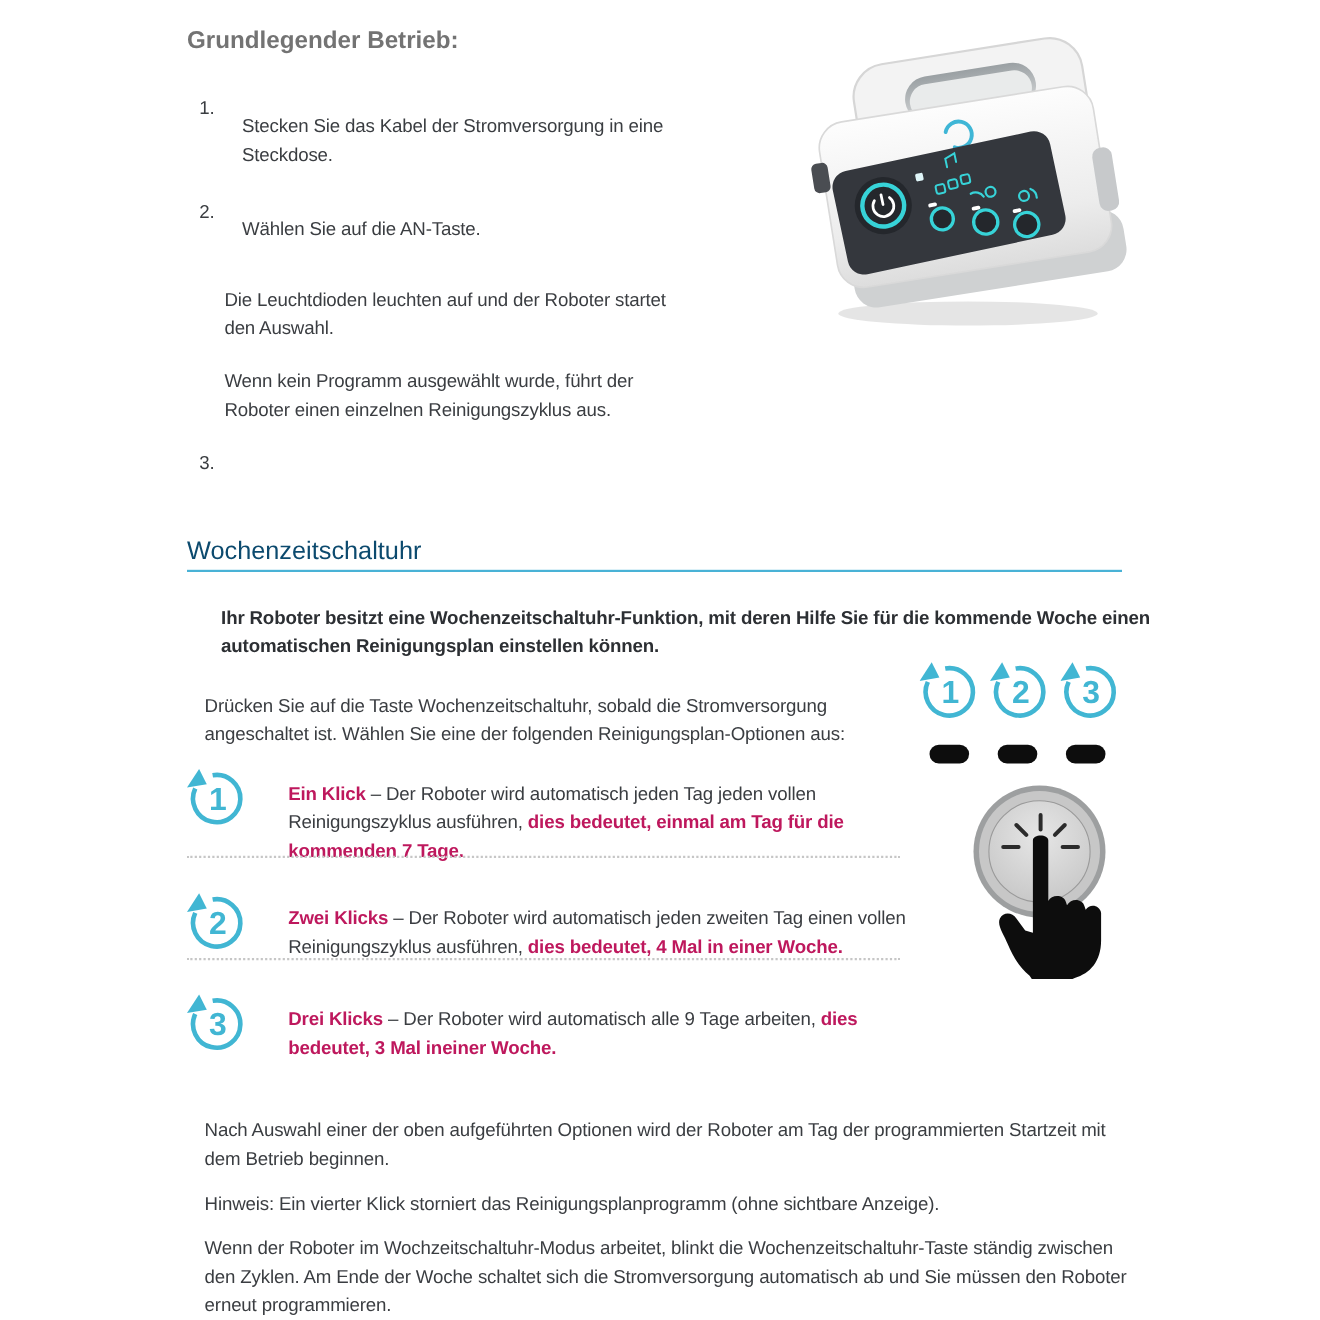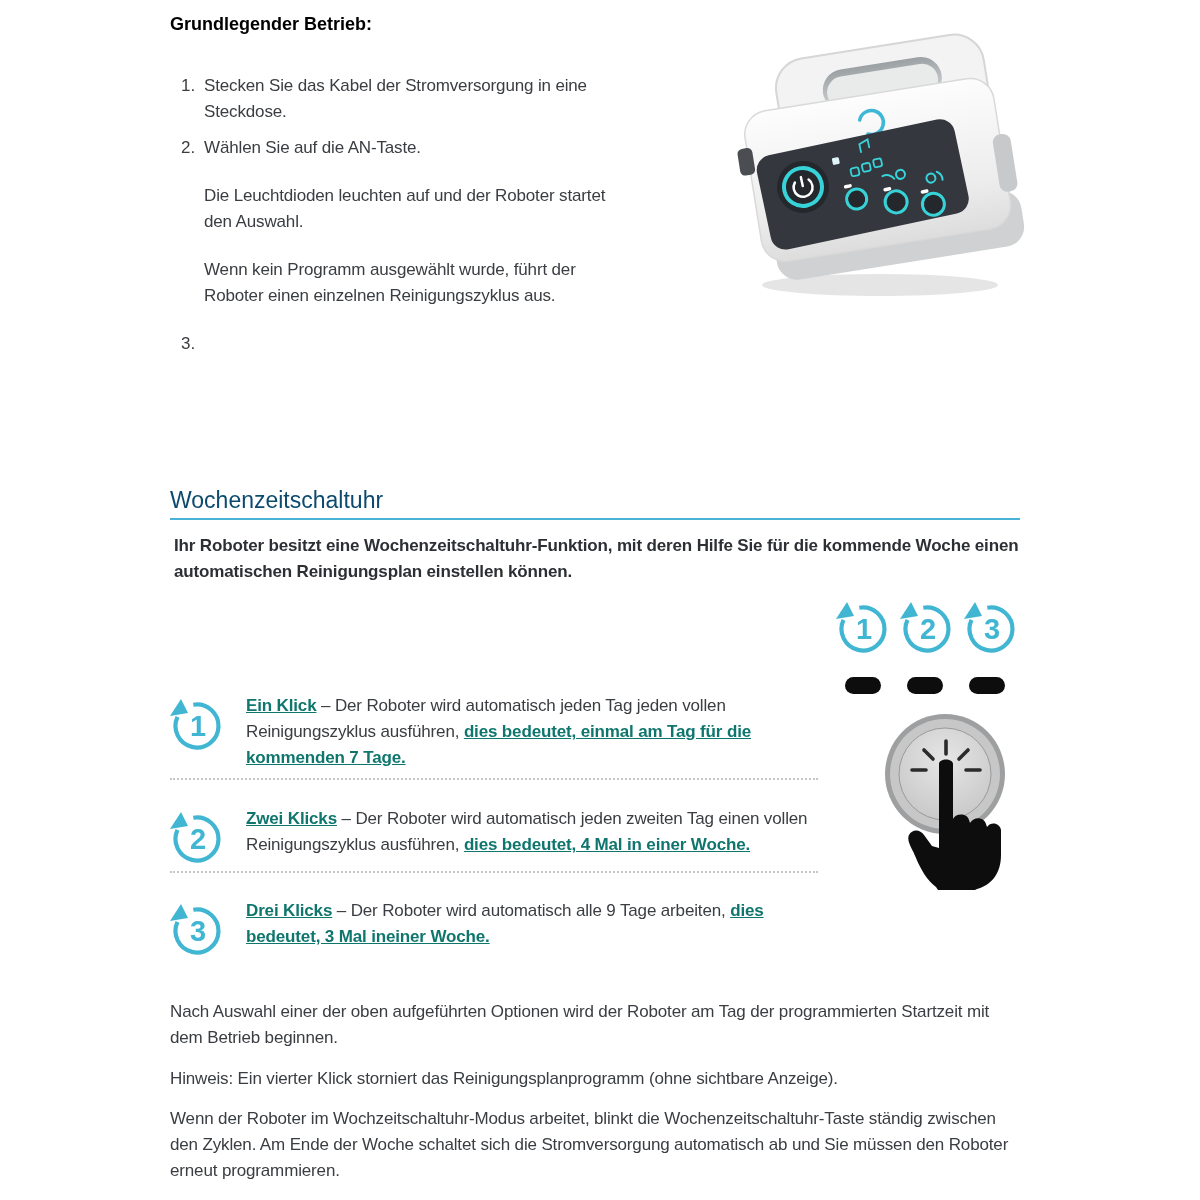--- a/index.html
+++ b/index.html
@@ -1,37 +1,37 @@
 <!DOCTYPE html>
 <html><head>
 <meta charset="utf-8">
 <style>
   html,body{margin:0;padding:0;background:#ffffff;}
   .page{position:relative;width:1200px;height:1200px;background:#ffffff;overflow:hidden;
         font-family:"Liberation Sans",sans-serif;color:#3a3d41;}
-  p{margin:0;}
+  p{margin:16px;}
   .txt{font-size:17px;line-height:26px;letter-spacing:-0.15px;}
-  b{color:#0f766e;text-decoration:underline;}
+  b{color:#be185d;}
 
   
   .basic{position:absolute;left:170px;top:13px;width:600px;}
-  .basic h1{font-size:18px;line-height:22px;margin:0 0 38px 0;font-weight:bold;color:#000000;}
+  .basic h1{font-size:22px;line-height:22px;margin:13px 0 38px 0;font-weight:bold;color:#737373;}
   .step{display:flex;margin-bottom:10px;}
   .step .num{flex:0 0 34px;text-align:right;padding-right:9px;box-sizing:border-box;}
   .step .txt{width:406px;}
   .sub{margin:22px 0 22px 34px;width:408px;}
   .step3 .txt{width:414px;}
 
   .device{position:absolute;left:712px;top:32px;}
 
   
   .weekly{position:absolute;left:170px;top:487px;width:870px;height:713px;}
   .weekly h2{font-size:23px;font-weight:normal;color:#0c4a6e;margin:0;line-height:26px;}
   .rule{position:absolute;top:31px;left:0;width:850px;height:2px;background:#49b2d6;}
-  .intro-bold{position:absolute;top:46px;left:4px;width:885px;font-weight:bold;color:#2c2f33;}
+  .intro-bold{position:absolute;top:46px;left:15px;width:885px;font-weight:bold;color:#2c2f33;}
   .intro{position:absolute;top:126px;left:0;width:662px;}
 
   .cycles{position:absolute;top:111px;left:666px;display:flex;gap:10px;}
   .pill{position:absolute;top:190px;width:36px;height:17px;border-radius:9px;background:#0d0d0d;}
   .pill.p1{left:675px;} .pill.p2{left:737px;} .pill.p3{left:799px;}
   .press{position:absolute;top:221px;left:700px;}
 
   .option{position:absolute;left:0;display:flex;gap:22px;}
   .option.o1{top:206px;} .option.o2{top:319px;} .option.o3{top:411px;}
   .option svg{flex:0 0 54px;margin-top:2px;}
@@ -116,20 +116,21 @@
         </g>
       </g>
     </svg>
   </div>
 
   <section class="weekly">
     <h2>Wochenzeitschaltuhr</h2>
     <div class="rule"></div>
 
     <p class="intro-bold txt">Ihr Roboter besitzt eine Wochenzeitschaltuhr-Funktion, mit deren Hilfe Sie für die kommende Woche einen automatischen Reinigungsplan einstellen können.</p>
+    <p class="intro txt">Drücken Sie auf die Taste Wochenzeitschaltuhr, sobald die Stromversorgung angeschaltet ist. Wählen Sie eine der folgenden Reinigungsplan-Optionen aus:</p>
 
     <div class="cycles">
       <svg width="54" height="58" viewBox="0 0 54 58">
         <path d="M23.3 9.8 A21.5 21.5 0 1 1 7.5 21.9" fill="none" stroke="#41b6d3" stroke-width="4.2"></path>
         <polygon points="11,4 0,21 18,18" fill="#41b6d3"></polygon>
         <text x="28" y="41" text-anchor="middle" font-size="29" font-weight="bold" fill="#41b6d3" font-family="Liberation Sans, sans-serif">1</text>
       </svg>
       <svg width="54" height="58" viewBox="0 0 54 58">
         <path d="M23.3 9.8 A21.5 21.5 0 1 1 7.5 21.9" fill="none" stroke="#41b6d3" stroke-width="4.2"></path>
         <polygon points="11,4 0,21 18,18" fill="#41b6d3"></polygon>

